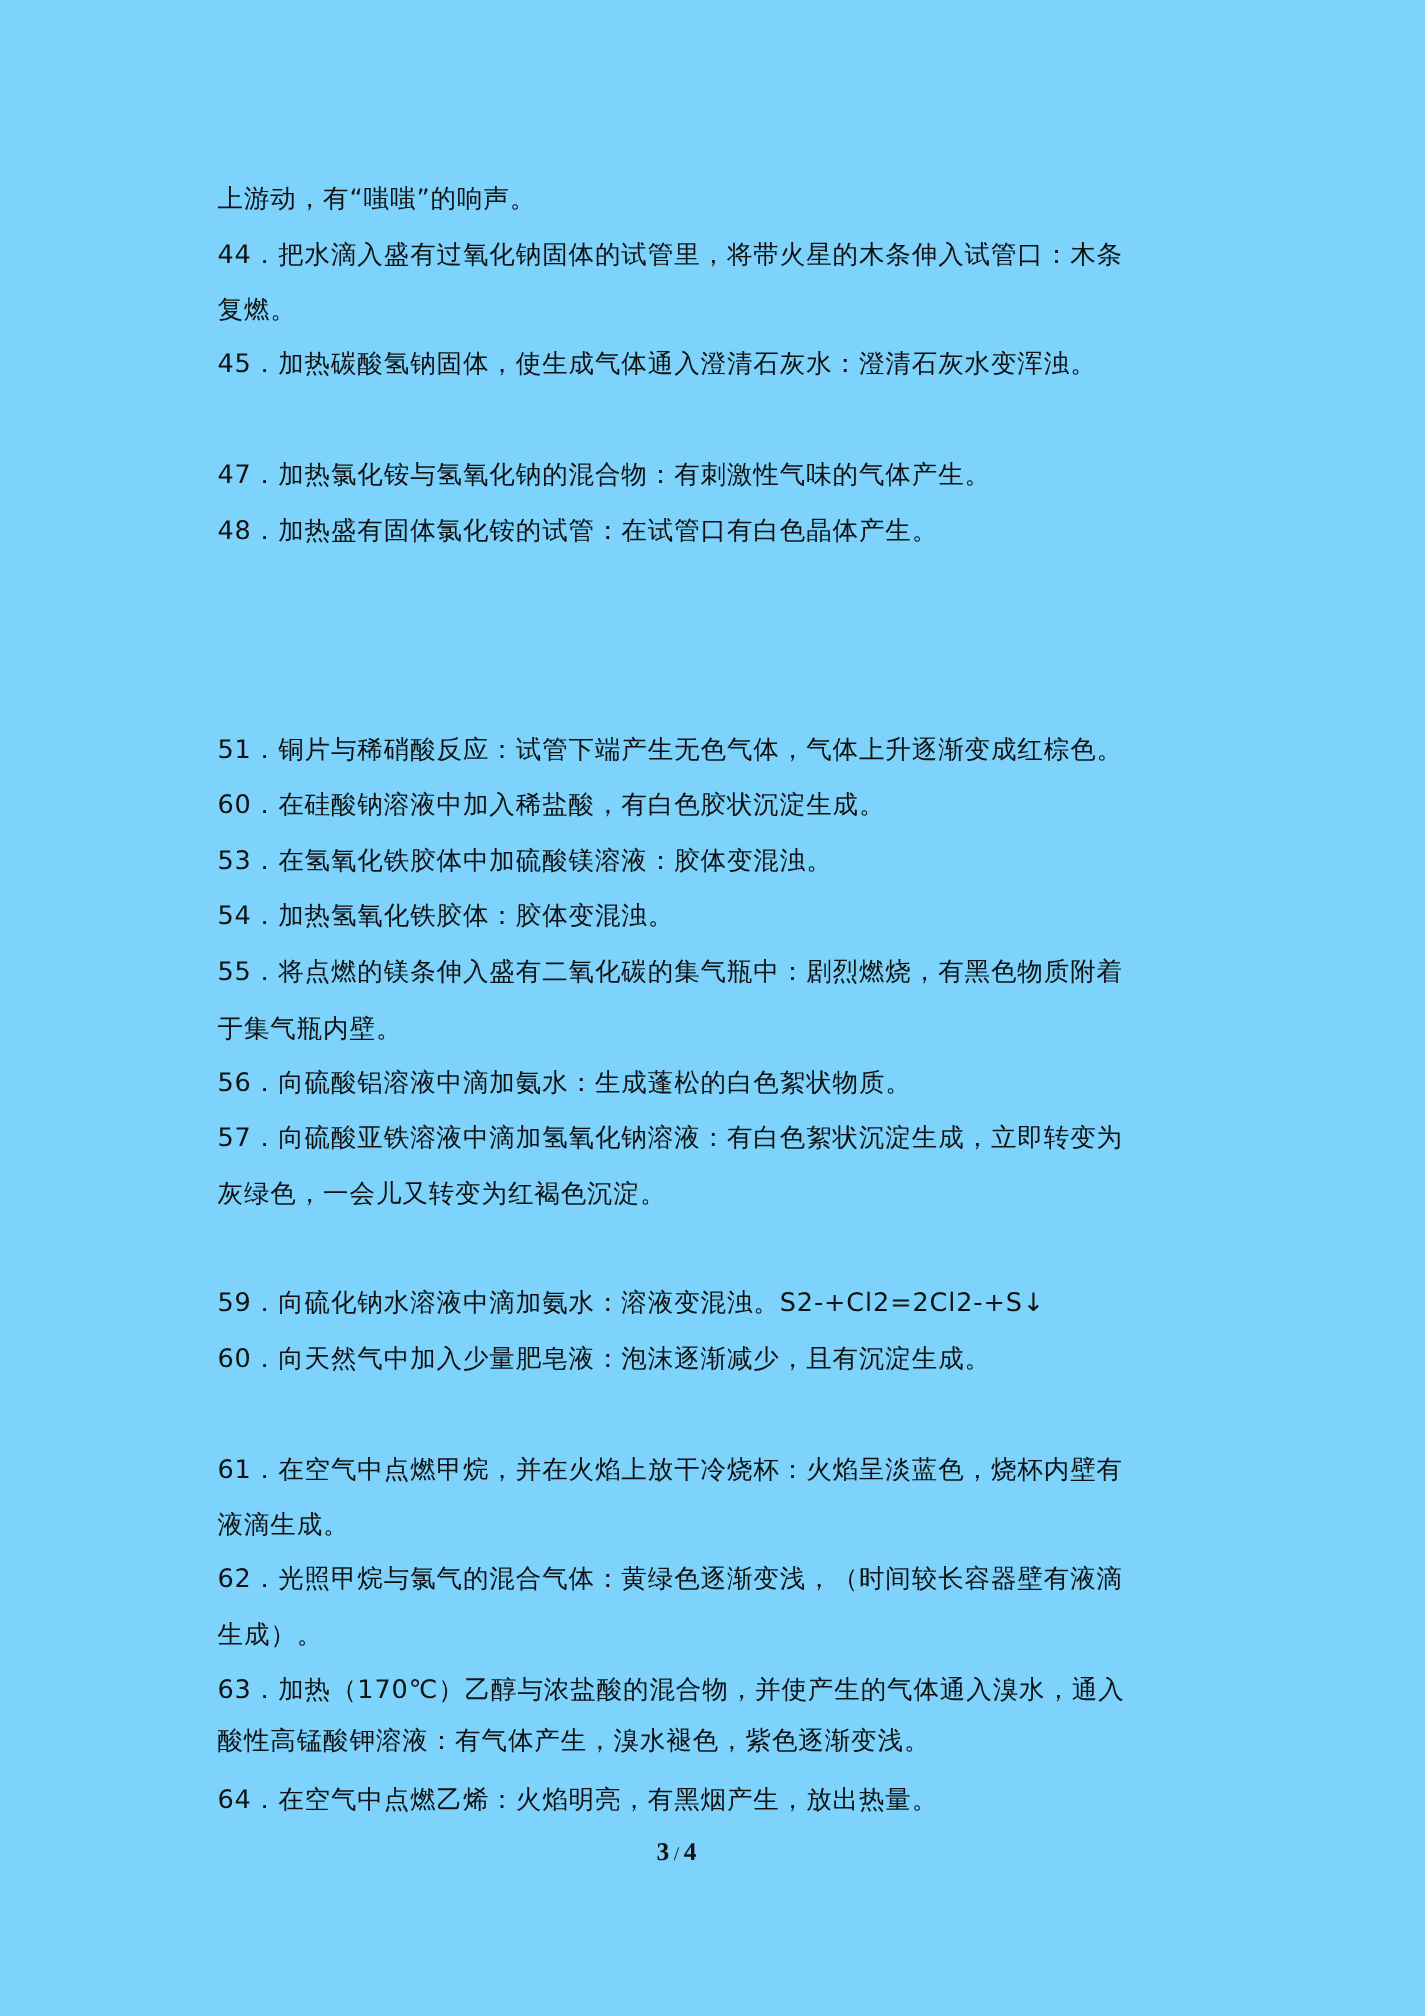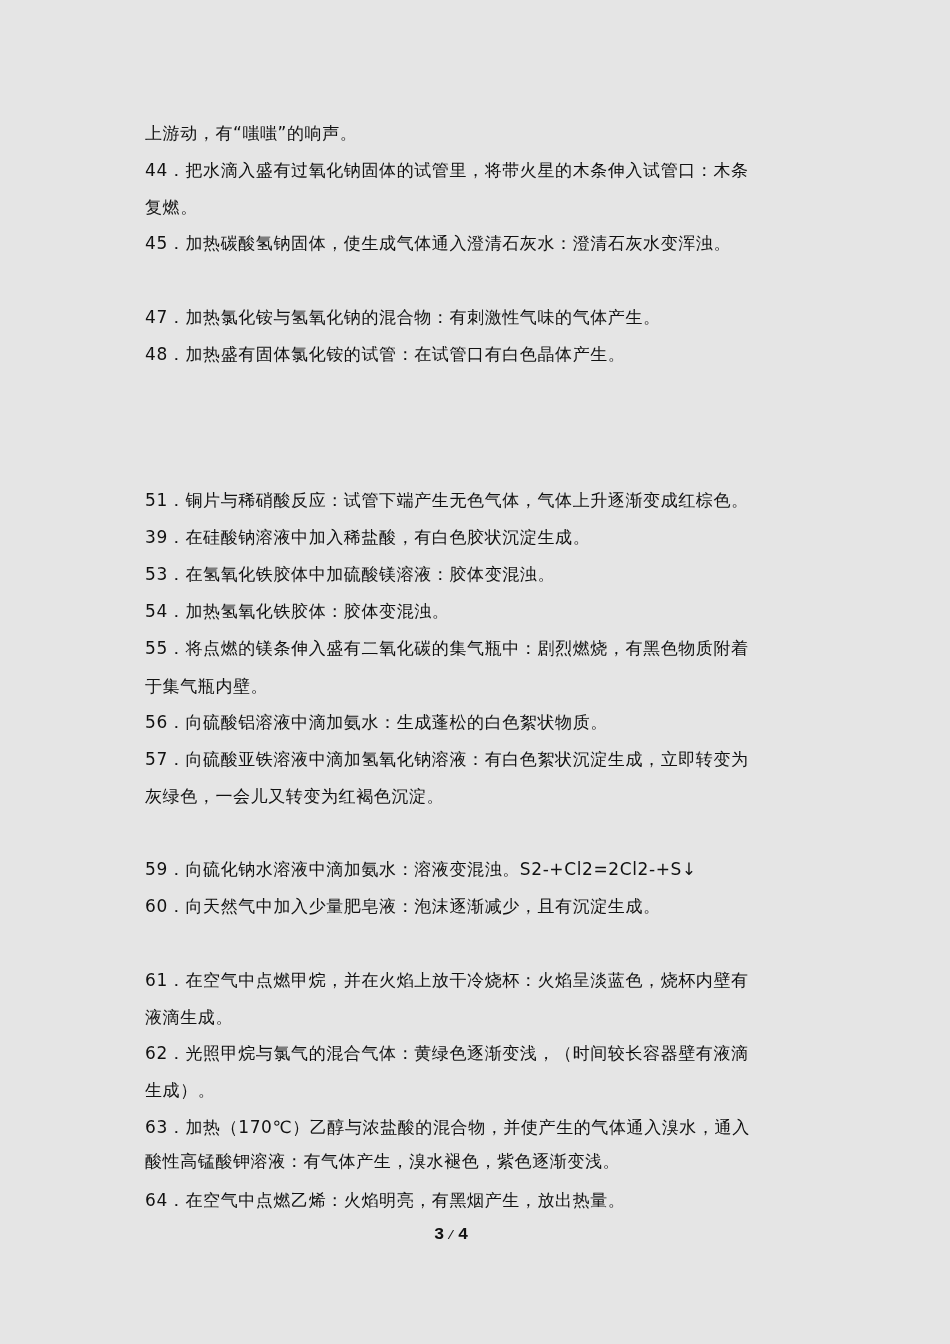--- a/index.html
+++ b/index.html
@@ -12,38 +12,38 @@
       height: 1344px;
       position: relative;
       overflow: hidden;
       font-family: "DejaVu Sans", "Liberation Sans", sans-serif;
       color: #111111;
     }
     .page {
       position: absolute;
       left: 0; top: 0;
       width: 950px; height: 1344px;
-      background: #e5e5e5;
+      background: #7dd3fc;
     }
     .line {
       position: absolute;
       left: 145px;
       width: 670px;
       font-size: 17px;
       line-height: 22px;
       white-space: nowrap;
       letter-spacing: 0.6px;
     }
     .page-number {
       position: absolute;
       top: 1225px;
       left: 0;
       width: 902px;
       text-align: center;
-      font-family: Liberation Mono, monospace;
+      font-family: Liberation Serif, serif;
       font-weight: bold;
       font-size: 17px;
       color: #111;
     }
     .page-number .slash {
       font-weight: normal;
       font-size: 13px;
       margin: 0 3px;
     }
   </style>
@@ -52,21 +52,21 @@
 
 <div class="page">
   <div class="line" style="top:122px">上游动，有“嗤嗤”的响声。</div>
   <div class="line" style="top:159px">44．把水滴入盛有过氧化钠固体的试管里，将带火星的木条伸入试管口：木条</div>
   <div class="line" style="top:196px">复燃。</div>
   <div class="line" style="top:232px">45．加热碳酸氢钠固体，使生成气体通入澄清石灰水：澄清石灰水变浑浊。</div>
   <div class="line" style="top:306px">47．加热氯化铵与氢氧化钠的混合物：有刺激性气味的气体产生。</div>
   <div class="line" style="top:343px">48．加热盛有固体氯化铵的试管：在试管口有白色晶体产生。</div>
 
   <div class="line" style="top:489px">51．铜片与稀硝酸反应：试管下端产生无色气体，气体上升逐渐变成红棕色。</div>
-  <div class="line" style="top:526px">39．在硅酸钠溶液中加入稀盐酸，有白色胶状沉淀生成。</div>
+  <div class="line" style="top:526px">60．在硅酸钠溶液中加入稀盐酸，有白色胶状沉淀生成。</div>
   <div class="line" style="top:563px">53．在氢氧化铁胶体中加硫酸镁溶液：胶体变混浊。</div>
   <div class="line" style="top:600px">54．加热氢氧化铁胶体：胶体变混浊。</div>
   <div class="line" style="top:637px">55．将点燃的镁条伸入盛有二氧化碳的集气瓶中：剧烈燃烧，有黑色物质附着</div>
   <div class="line" style="top:675px">于集气瓶内壁。</div>
   <div class="line" style="top:711px">56．向硫酸铝溶液中滴加氨水：生成蓬松的白色絮状物质。</div>
   <div class="line" style="top:748px">57．向硫酸亚铁溶液中滴加氢氧化钠溶液：有白色絮状沉淀生成，立即转变为</div>
   <div class="line" style="top:785px">灰绿色，一会儿又转变为红褐色沉淀。</div>
   <div class="line" style="top:858px">59．向硫化钠水溶液中滴加氨水：溶液变混浊。S2-+Cl2=2Cl2-+S↓</div>
   <div class="line" style="top:895px">60．向天然气中加入少量肥皂液：泡沫逐渐减少，且有沉淀生成。</div>
 

